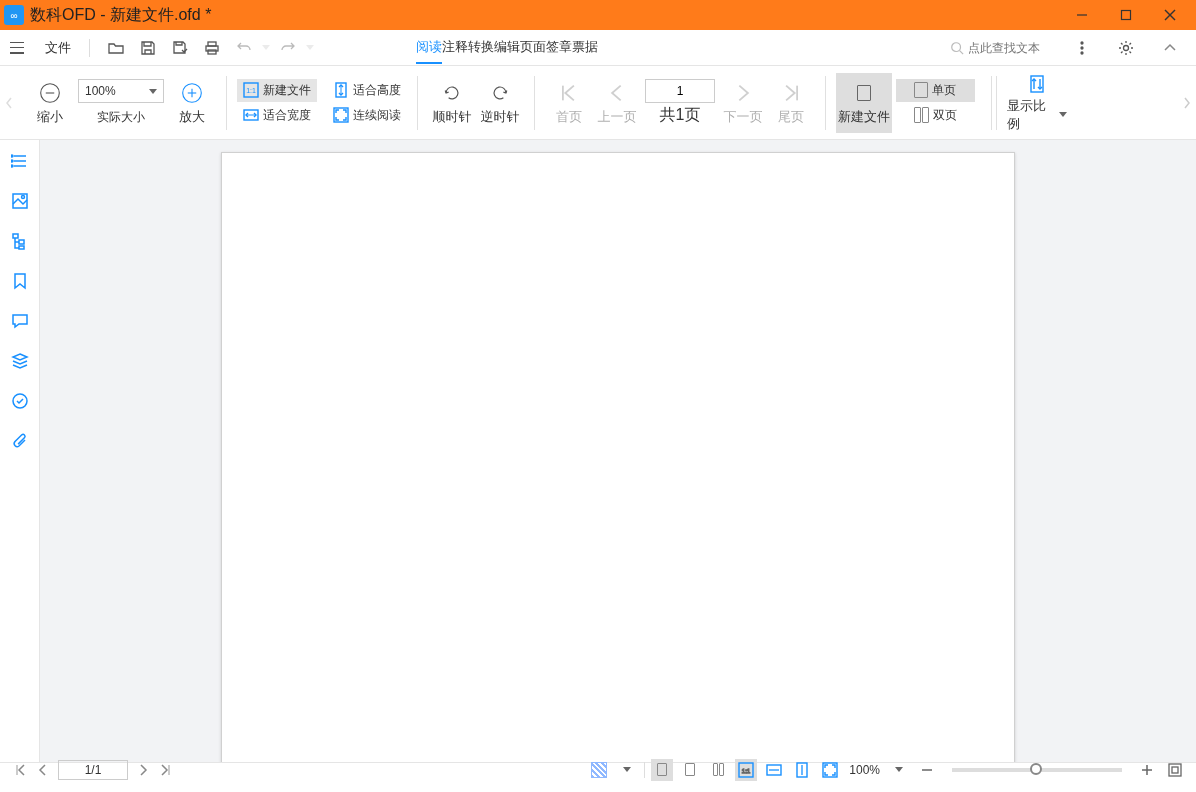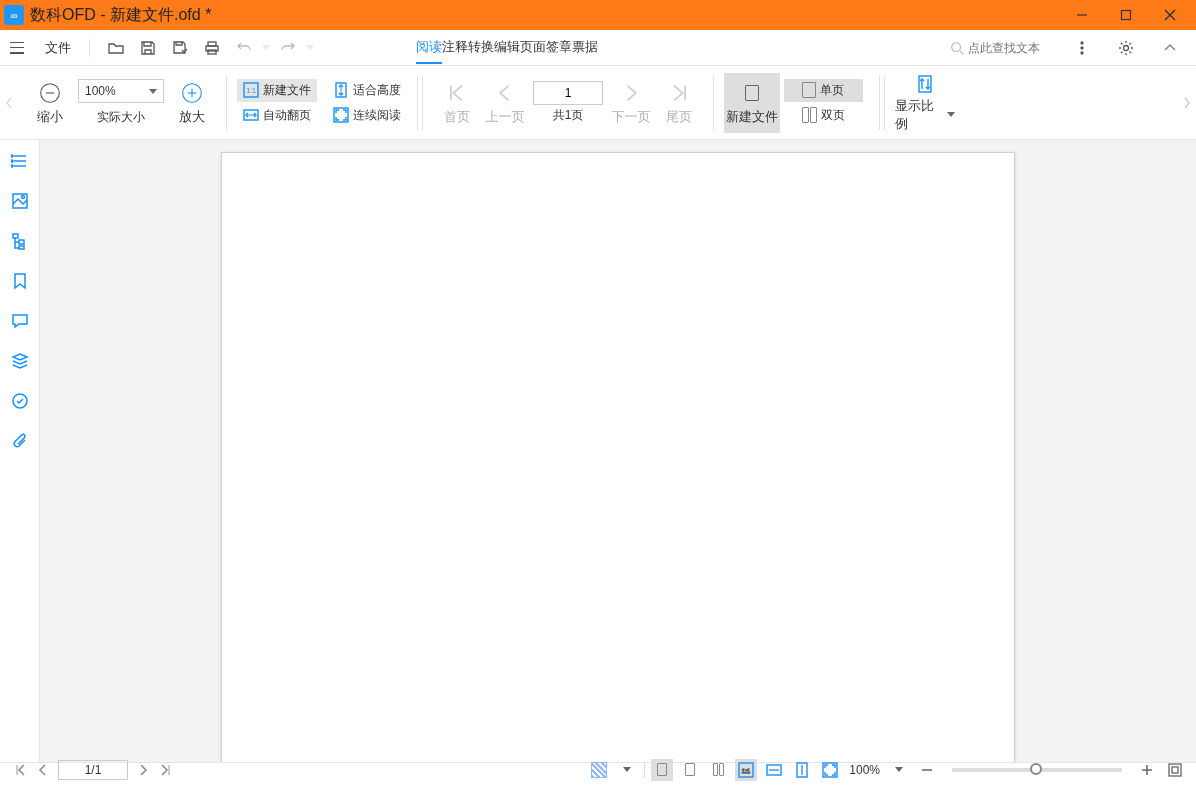--- a/index.html
+++ b/index.html
@@ -43,21 +43,21 @@
 .minitri { width:0; height:0; border-left:4px solid transparent; border-right:4px solid transparent; border-top:5px solid #666; }
 
 .fitgrid { display:grid; grid-template-columns:auto auto; grid-template-rows:auto auto; gap:2px 10px; }
 .fitbtn { display:flex; align-items:center; gap:4px; padding:3px 6px; font-size:12px; }
 .fitbtn.active { background:#e5e5e5; }
 .fitico { width:16px; height:16px; display:inline-flex; align-items:center; justify-content:center; }
 .fitico svg { width:16px; height:16px; }
 .blueframe { stroke:#1890ff; stroke-width:1.4; fill:none; }
 
 .pageinput { width:70px; height:24px; border:1px solid #ccc; text-align:center; font-size:12px; outline:none; }
-.pginfo { font-size:12px; margin-top:0; }
+.pginfo { font-size:16px; margin-top:0; }
 
 .viewgrid { display:grid; grid-template-columns:auto auto; grid-template-rows:auto auto; gap:2px 6px; }
 .viewbtn { display:flex; align-items:center; gap:4px; padding:3px 18px; font-size:12px; }
 .viewbtn.activebg { background:#dedede; }
 .pageico { width:14px; height:16px; display:inline-block; border:1.5px solid #888; border-radius:1px; position:relative; }
 
 .bgswatch { width:26px; height:26px; background:repeating-linear-gradient(45deg,#8fb8ff,#8fb8ff 2px,#fff 2px,#fff 4px); border:1px solid #8fb8ff; }
 
 .main { display:flex; height: calc(792px - 30px - 36px - 74px - 30px); }
 .sidepanel { width:40px; background:#fff; border-right:1px solid #e5e5e5; display:flex; flex-direction:column; align-items:center; padding-top:12px; gap:22px; }
@@ -258,38 +258,58 @@
         </div>
       <div class="fitbtn">
           <span class="fitico">
             <svg viewBox="0 0 16 16">
               <rect x="1" y="3" width="14" height="10" class="blueframe"></rect>
               <line x1="3" y1="8" x2="13" y2="8" stroke="#1890ff"></line>
               <polyline points="5,6 3,8 5,10" class="blueframe"></polyline>
               <polyline points="11,6 13,8 11,10" class="blueframe"></polyline>
             </svg>
           </span>
-          <span>自动翻页</span>
+          <span>适合宽度</span>
         </div>
       <div class="fitbtn">
           <span class="fitico">
             <svg viewBox="0 0 16 16">
               <rect x="1" y="1" width="14" height="14" class="blueframe"></rect>
               <polyline points="3,6 3,3 6,3" class="blueframe"></polyline>
               <polyline points="10,3 13,3 13,6" class="blueframe"></polyline>
               <polyline points="13,10 13,13 10,13" class="blueframe"></polyline>
               <polyline points="6,13 3,13 3,10" class="blueframe"></polyline>
             </svg>
           </span>
           <span>连续阅读</span>
         </div>
     </div>
   </div>
   <div class="rsep"></div>
 
+  <div class="rgroup">
+    <div class="vbtn">
+      <div class="ico">
+          <svg viewBox="0 0 26 26" stroke="#555" fill="none" stroke-width="1.4">
+            <path d="M6 13a7 7 0 1 1 3 5.7"></path>
+            <polyline points="5,10 6,13 9,12"></polyline>
+          </svg>
+        </div>
+      <div class="lbl">顺时针</div>
+    </div>
+    <div class="vbtn">
+      <div class="ico">
+          <svg viewBox="0 0 26 26" stroke="#555" fill="none" stroke-width="1.4">
+            <path d="M20 13a7 7 0 1 0-3 5.7"></path>
+            <polyline points="21,10 20,13 17,12"></polyline>
+          </svg>
+        </div>
+      <div class="lbl">逆时针</div>
+    </div>
+  </div>
   <div class="rsep"></div>
 
   <div class="rgroup">
     <div class="vbtn disabled">
       <div class="ico">
           <svg viewBox="0 0 18 18">
             <line x1="4" y1="3" x2="4" y2="15" stroke="#888" stroke-width="1.5"></line>
             <polyline points="13,3 6,9 13,15" class="chev"></polyline>
           </svg>
         </div>

